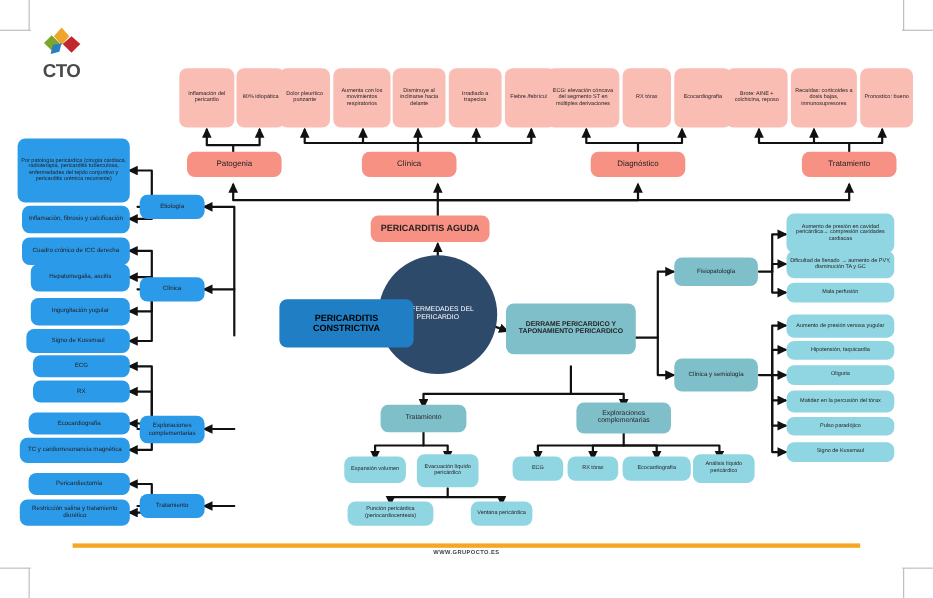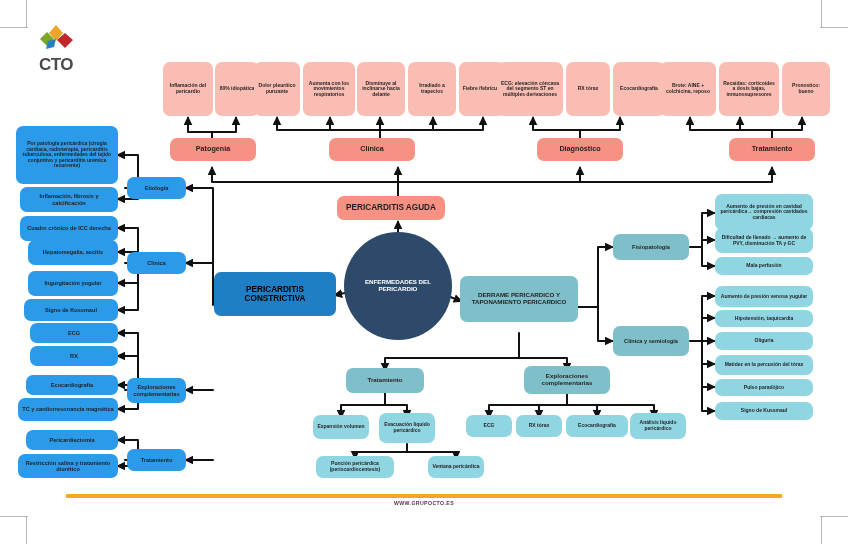--- a/index.html
+++ b/index.html
@@ -16,26 +16,25 @@
   .node{
     position:absolute;
     box-sizing:border-box;
     display:flex;align-items:center;justify-content:center;
     text-align:center;
     border-radius:7px;
     line-height:1.12;
     padding:2px 3px;
     color:#231f20;
     z-index:3;
-    font-weight:bold;
   }
   .pink{background:#f9bdb4;}
   .pink-strong{background:#f79183;}
   .blue{background:#2b9ae8;}
-  .blue-strong{background:#1f7ec4;color:#000;}
+  .blue-strong{background:#1f7ec4;color:#000;margin-left:40px;}
   .teal{background:#7ebfc9;}
   .teal-light{background:#8fd6e2;}
   .navy{background:#2e4a6b;color:#fff;border-radius:50%;}
 
   .f5{font-size:5.0px;}
   .f55{font-size:5.6px;}
   .f6{font-size:6.2px;}
   .f7{font-size:7.2px;}
   .f8{font-size:8.2px;}
   .bold{font-weight:bold;}

